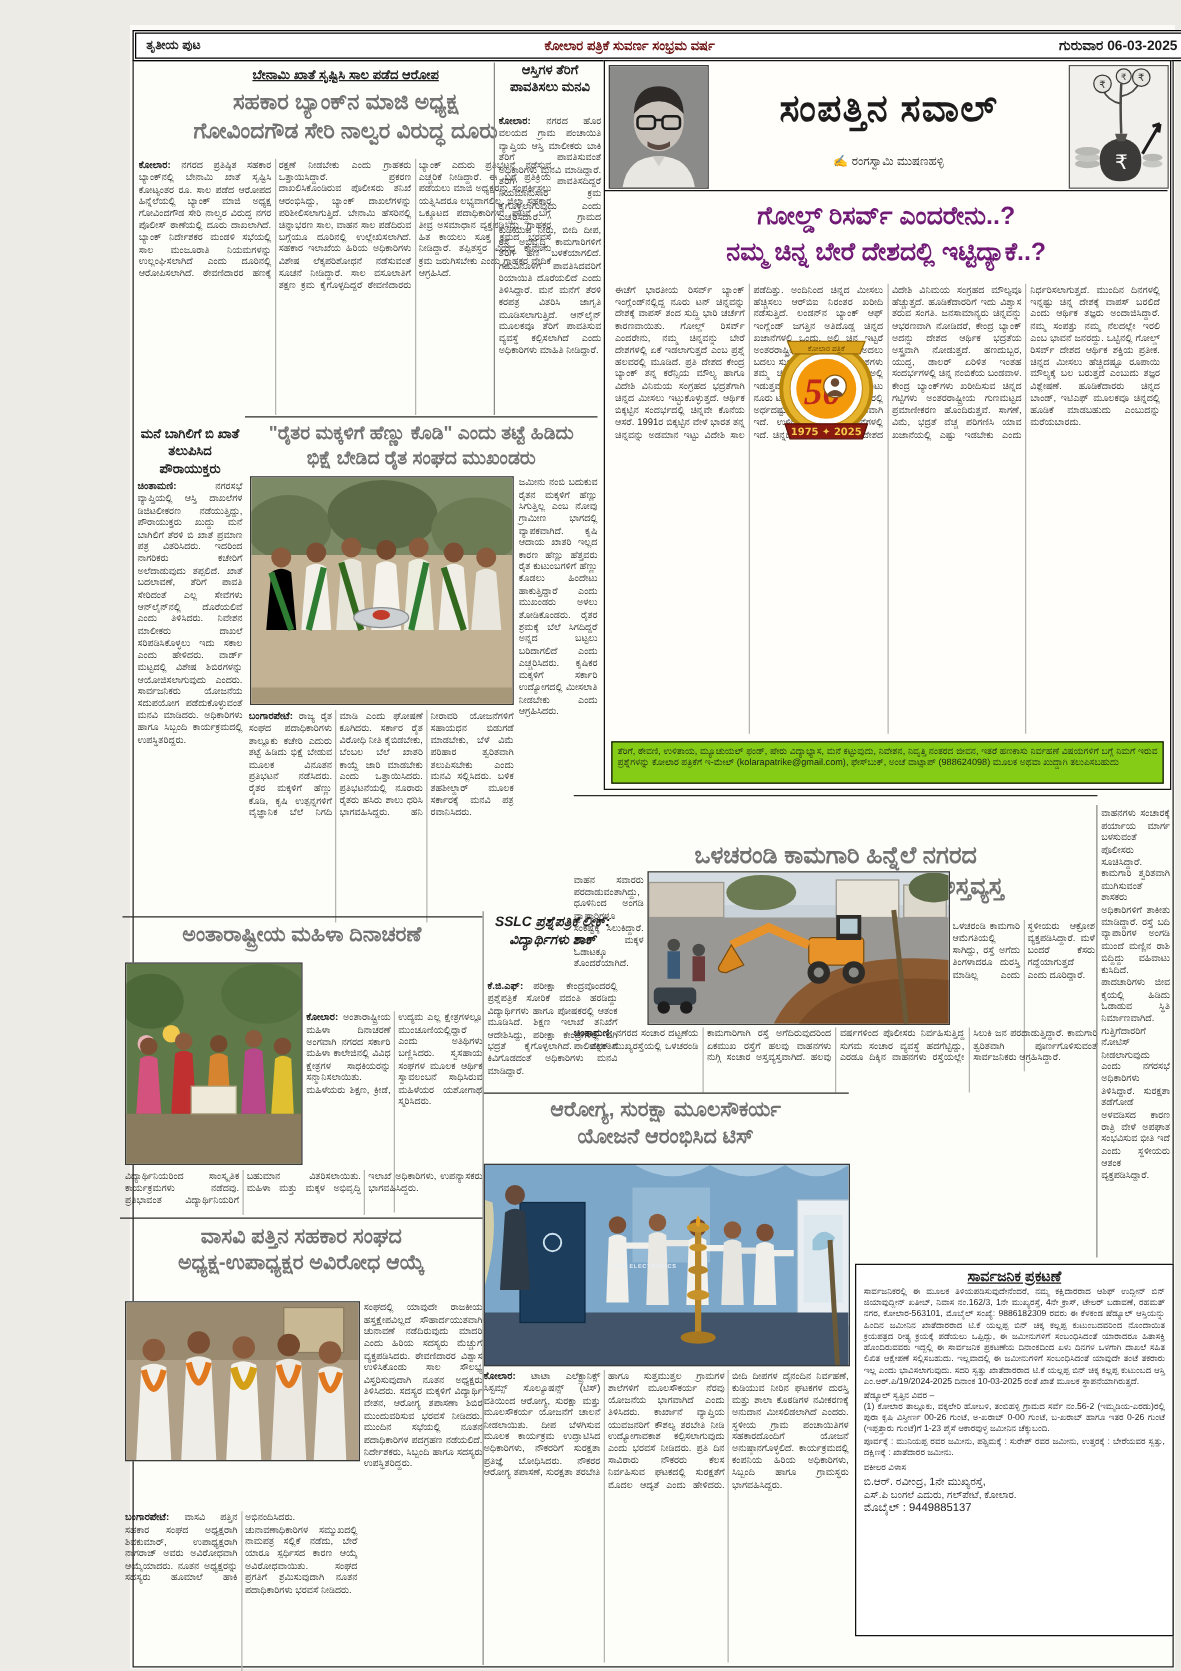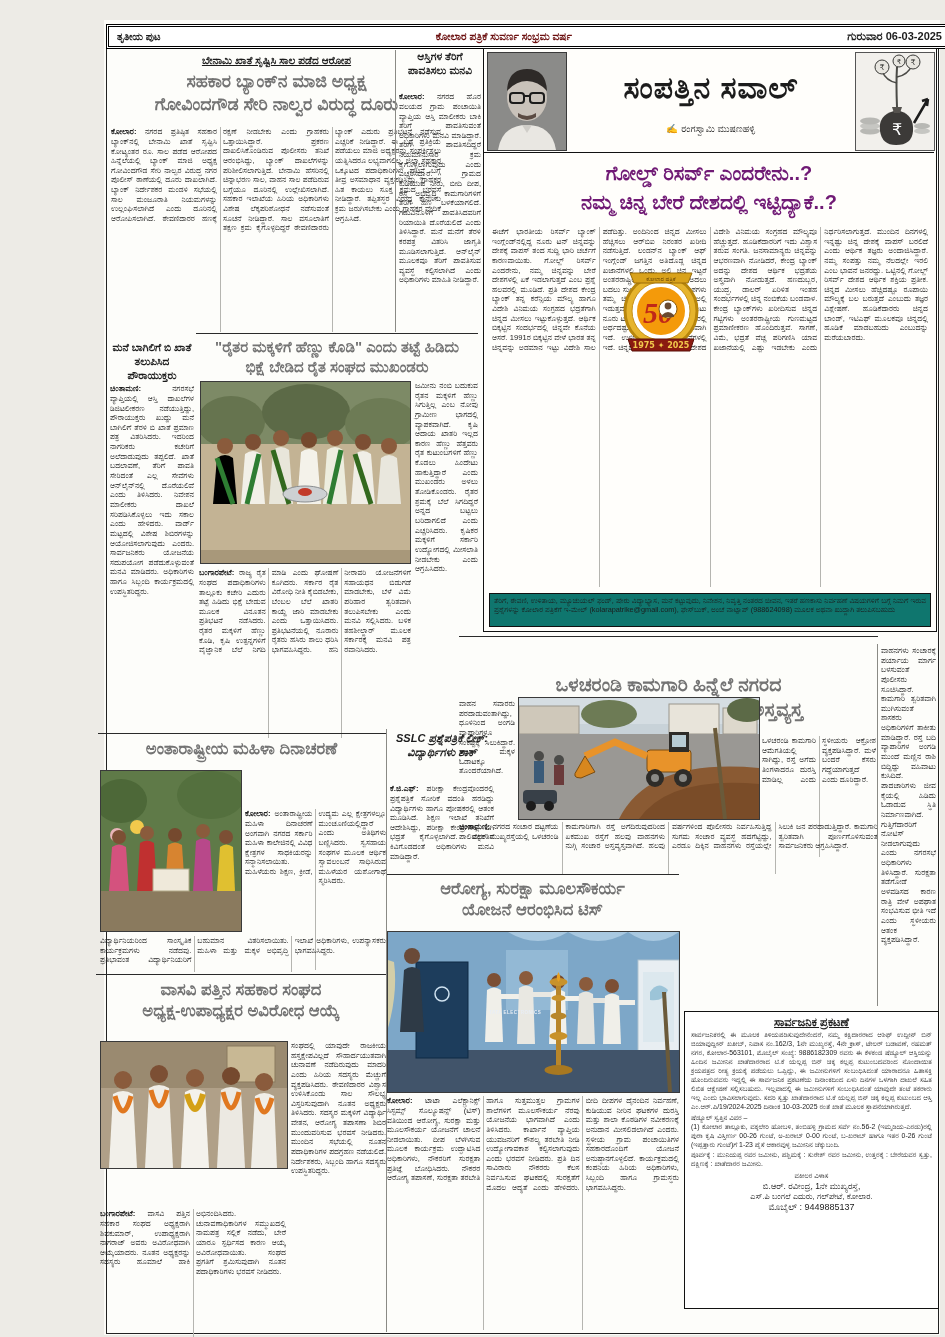--- a/index.html
+++ b/index.html
@@ -19,25 +19,25 @@
   .cols3{column-count:3;column-gap:6px;column-rule:0.5px solid #b5b5b0;}
   .cols4{column-count:4;column-gap:7px;column-rule:0.5px solid #b5b5b0;}
   .photo{border:1px solid #3a3a3a;overflow:hidden;background:#cfcdc6;}
   .photo svg{display:block;}
   .rule-h{border-top:1px solid #2a2a2a;height:0;}
   .rule-v{border-left:0.5px solid #8a8a85;width:0;}
   .featurebox{border:1.5px solid #111;background:#fffefb;}
   .ftitle{font-weight:bold;font-size:30px;letter-spacing:1px;text-align:center;}
   .fauthor{font-size:9.5px;text-align:center;color:#222;}
   .redhead{font-weight:bold;font-size:20px;line-height:1.45;text-align:center;color:#701a75;}
-  .strip{border:1.5px solid #111;font-size:7.3px;line-height:1.3;text-align:justify;padding:2px 4px;background:#0f766e;}
+  .strip{border:1.5px solid #111;font-size:7.3px;line-height:1.3;text-align:justify;padding:2px 4px;background:#84cc16;}
   .noticebox{border:1.5px solid #111;background:#fff;padding:4px 6px;}
   .ntitle{font-weight:bold;font-size:11.5px;text-align:center;text-decoration:underline;margin-bottom:2px;}
   .nb{font-size:6.9px;line-height:1.3;text-align:justify;}
-  .ncenter{text-align:center;}
+  .ncenter{text-align:left;}
   .overlay-label{position:absolute;color:#e8eef5;font-size:4.5px;letter-spacing:0.5px;font-weight:bold;}
 </style>
 </head>
 <body>
 
 <div class="abs sheet"></div>
 <div class="abs frame"></div>
 
 <div class="abs masthead">
   <span class="l">ತೃತೀಯ ಪುಟ</span>

